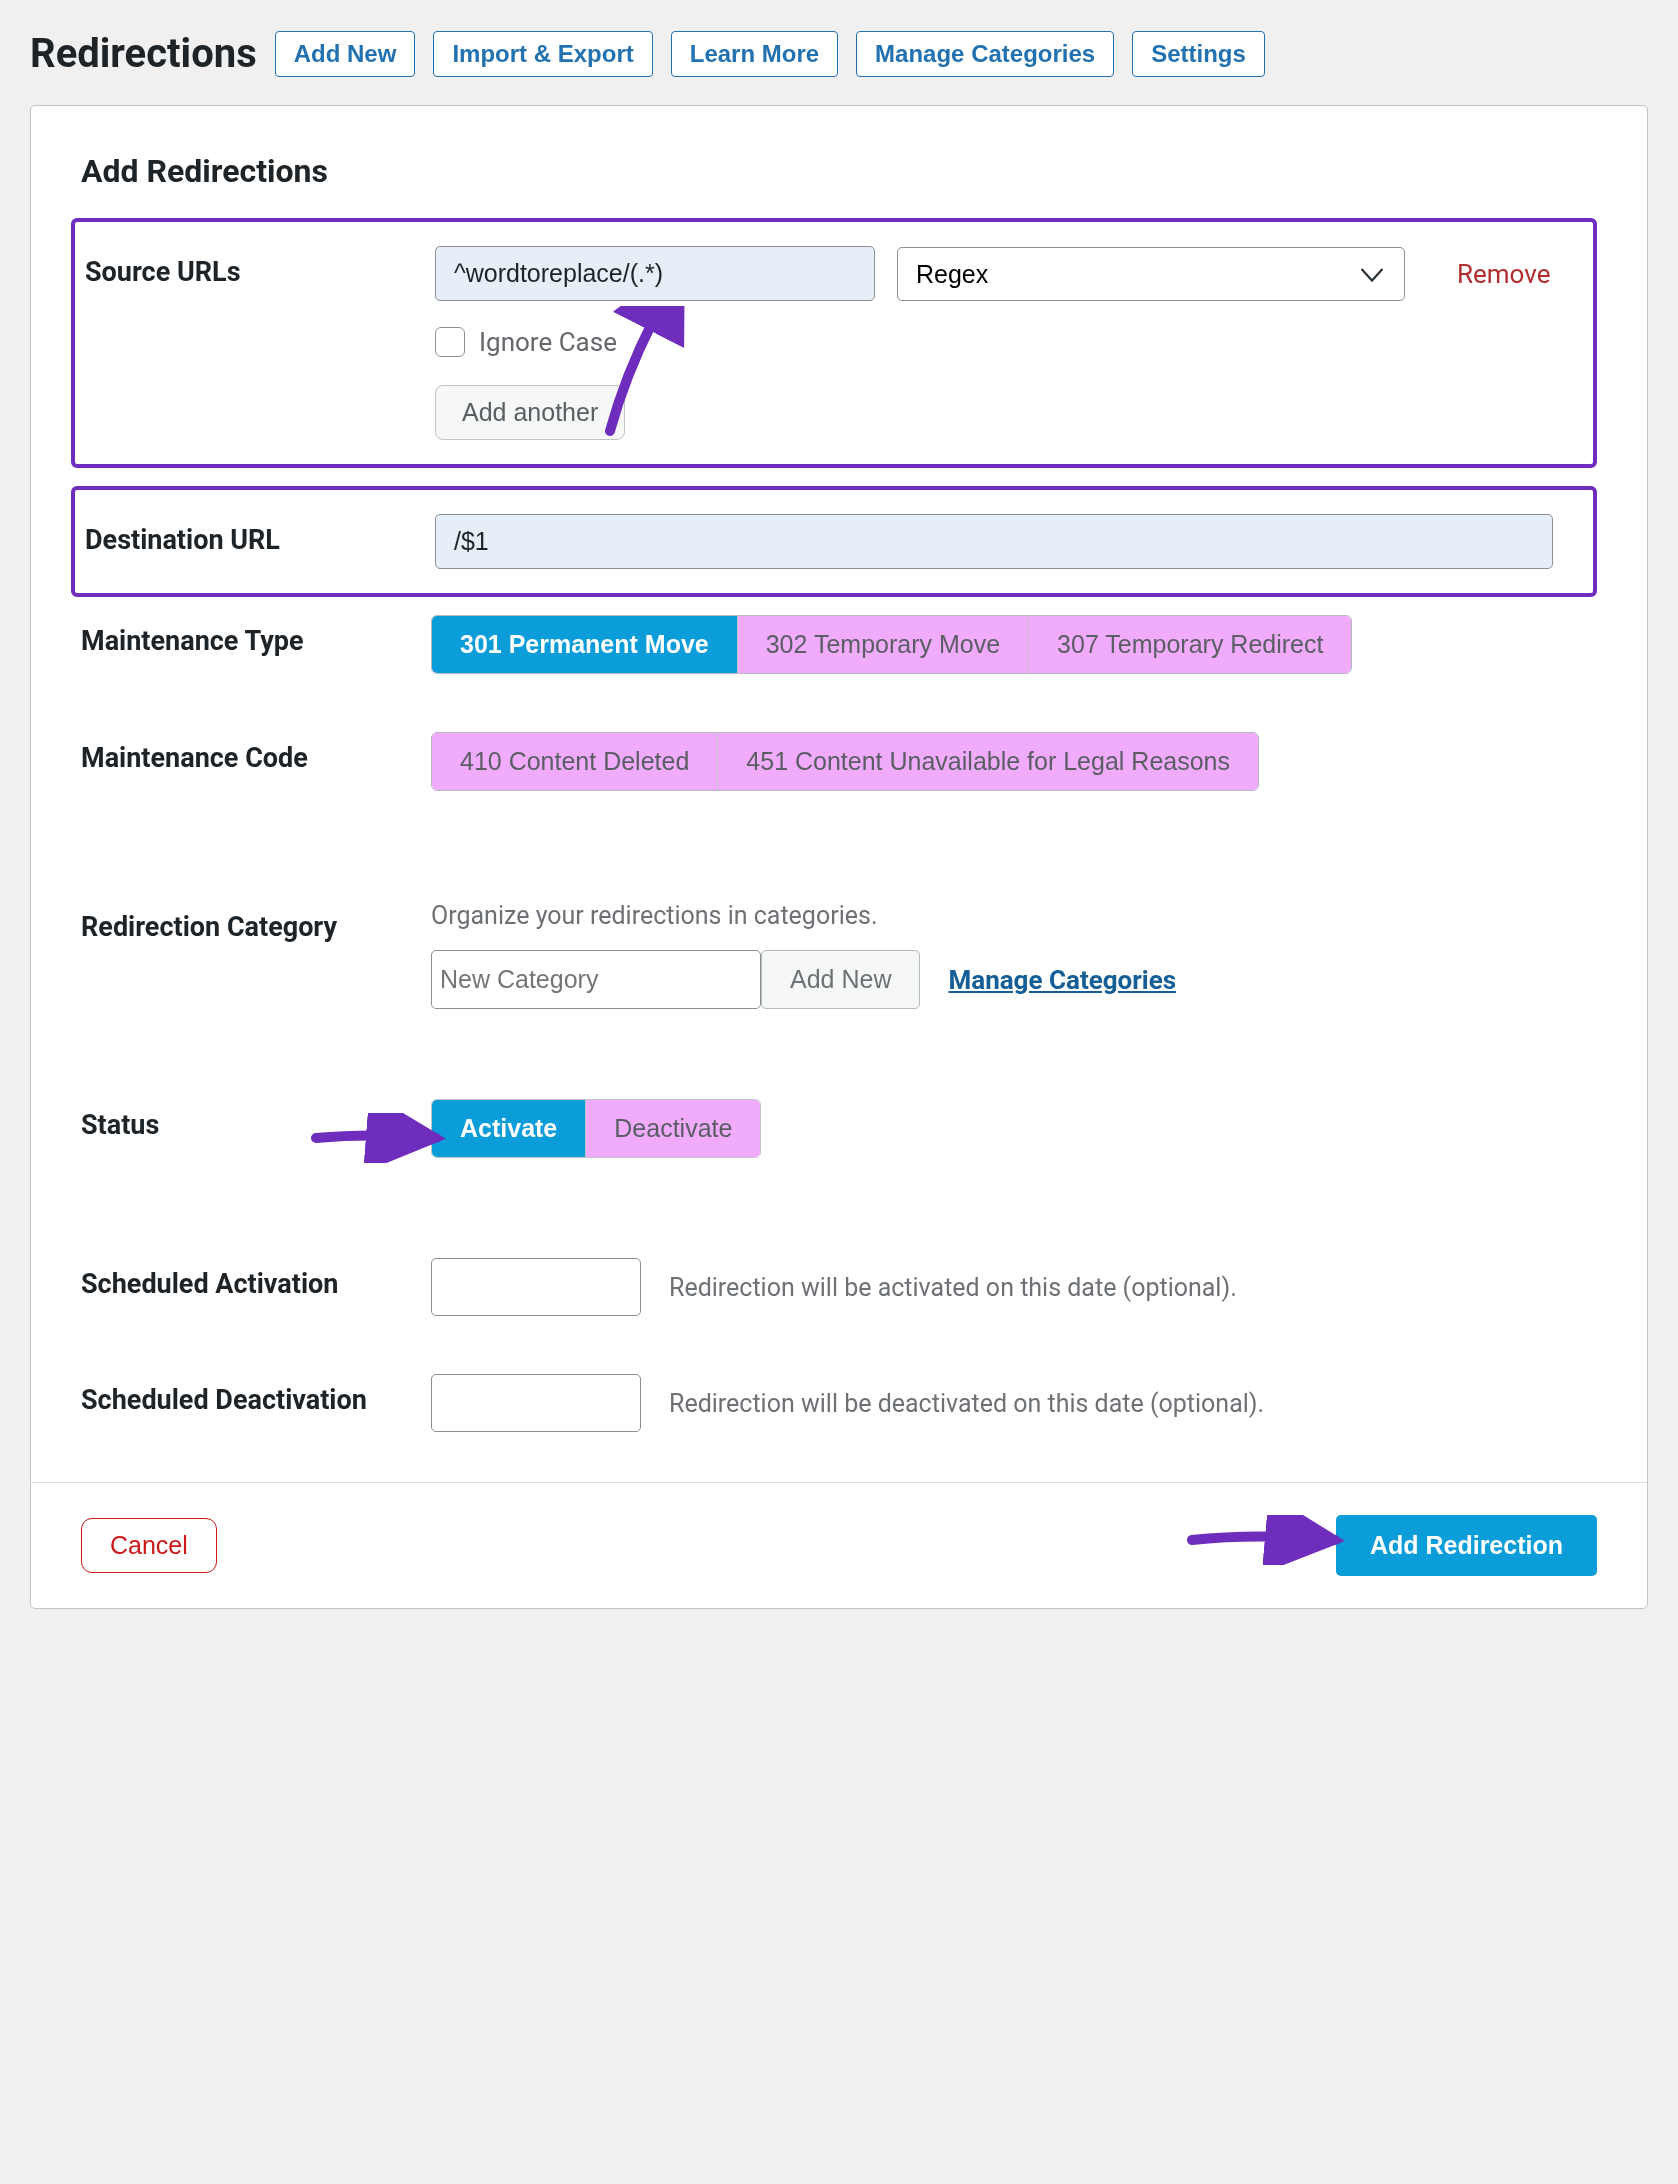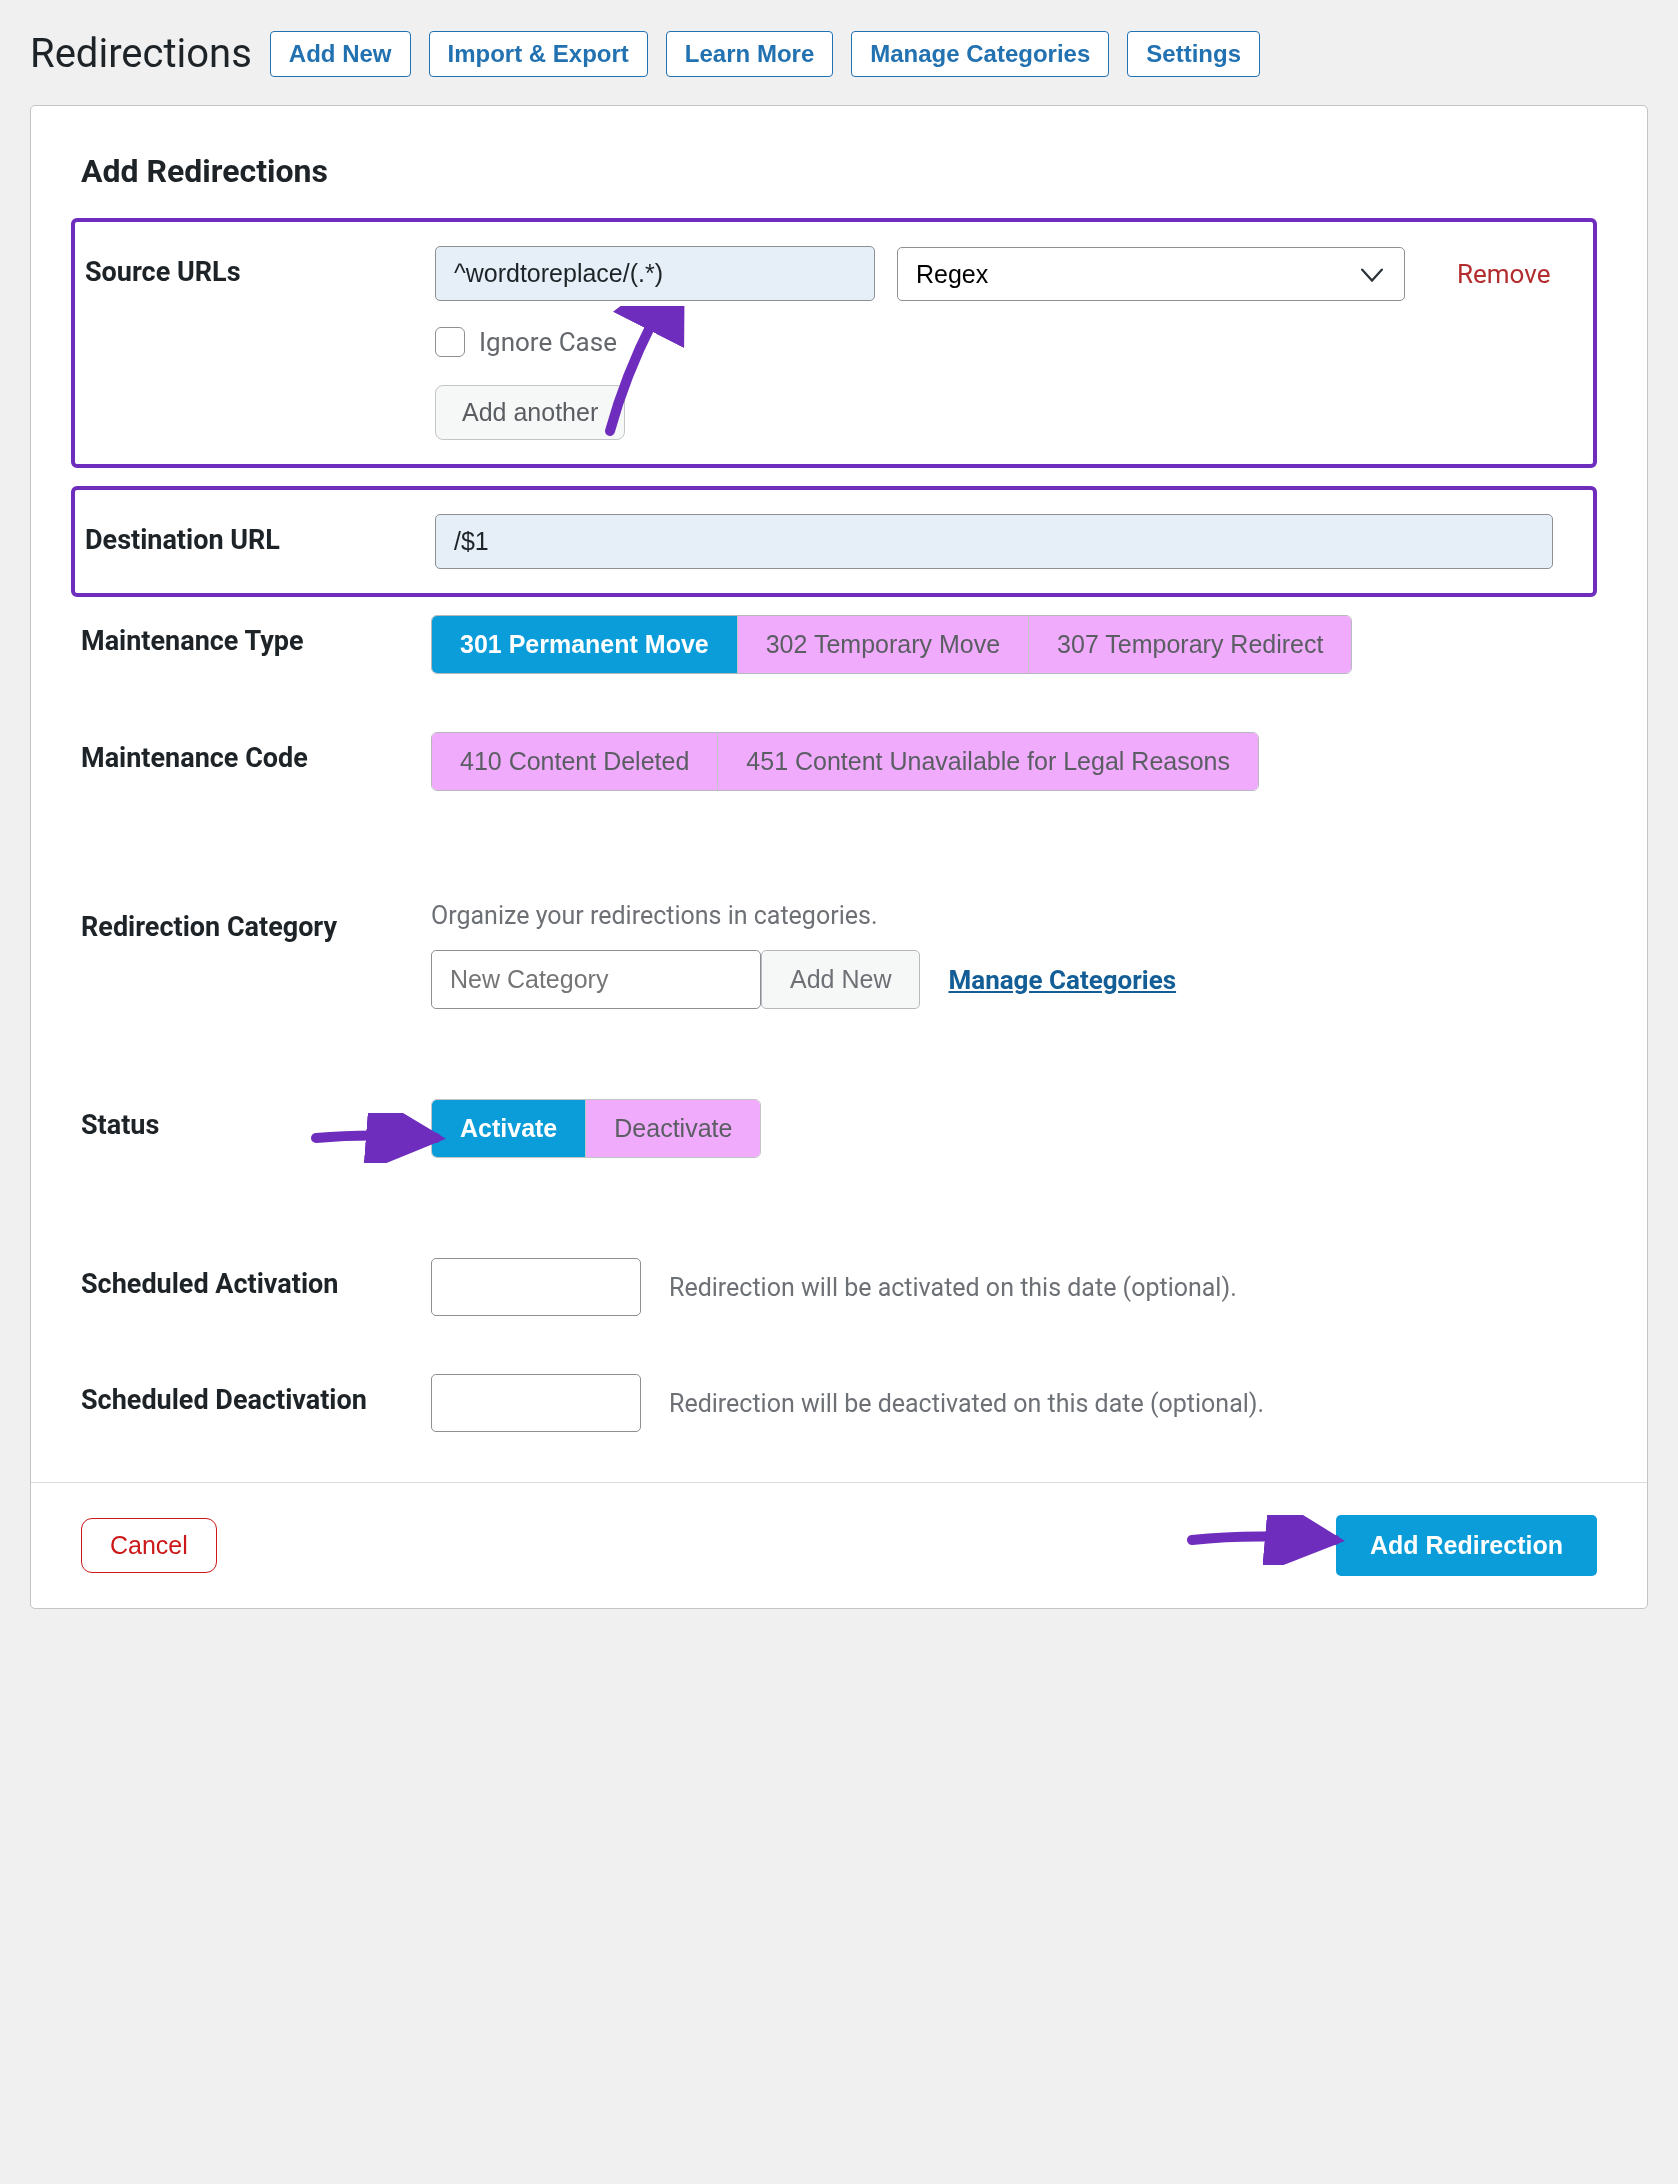--- a/index.html
+++ b/index.html
@@ -12,21 +12,21 @@
   }
   .page-header {
     display: flex;
     align-items: center;
     gap: 18px;
     flex-wrap: wrap;
     margin-bottom: 28px;
   }
   .page-title {
     font-size: 40px;
-    font-weight: 400;
+    font-weight: 700;
     color: #1d2327;
   }
   .header-btn {
     border: 1.6px solid #2271b1;
     background: #fff;
     color: #2271b1;
     font-size: 24px;
     font-weight: 600;
     padding: 8px 18px;
     border-radius: 4px;
@@ -164,21 +164,21 @@
     font-size: 25px;
     margin-bottom: 20px;
   }
   .cat-line {
     display: flex;
     align-items: center;
     gap: 28px;
   }
   .cat-input {
     width: 330px;
-    padding: 14px 18px;
+    padding: 14px 8px;
     font-size: 25px;
     border: 1.5px solid #8c8f94;
     border-radius: 5px;
     background: #fff;
     color: #6d7176;
   }
   .cat-add-btn {
     border: 1.5px solid #b6b9bd;
     background: #f6f7f7;
     color: #6d7176;

